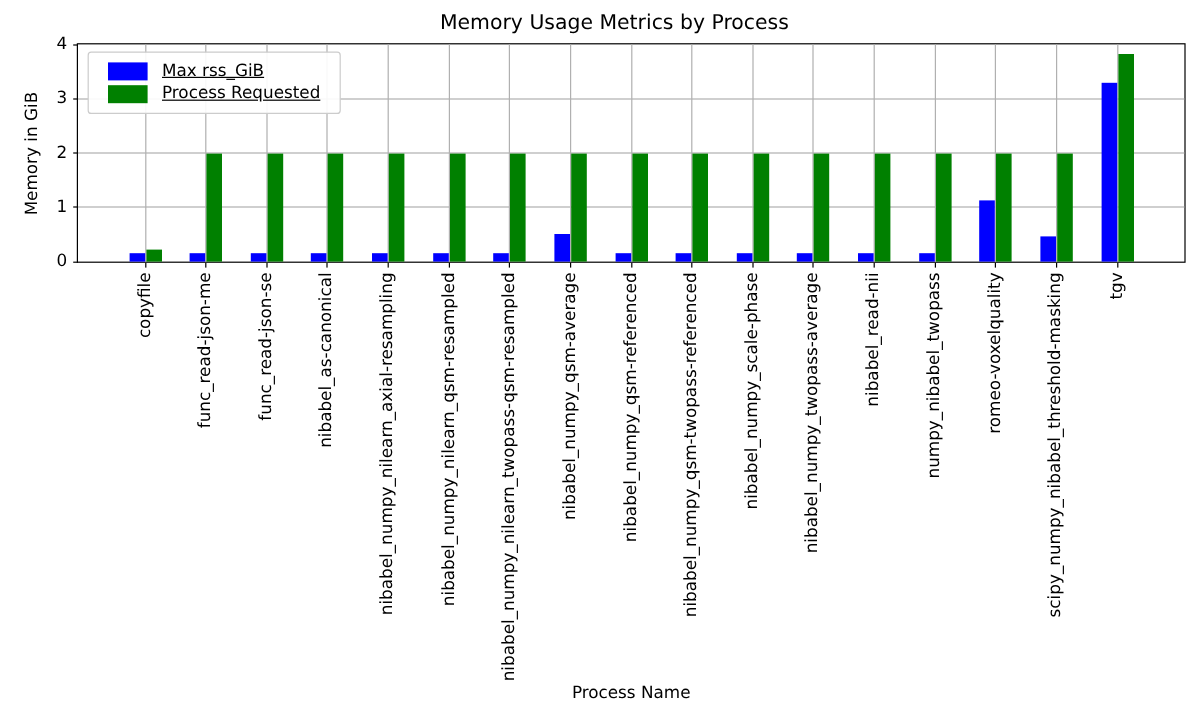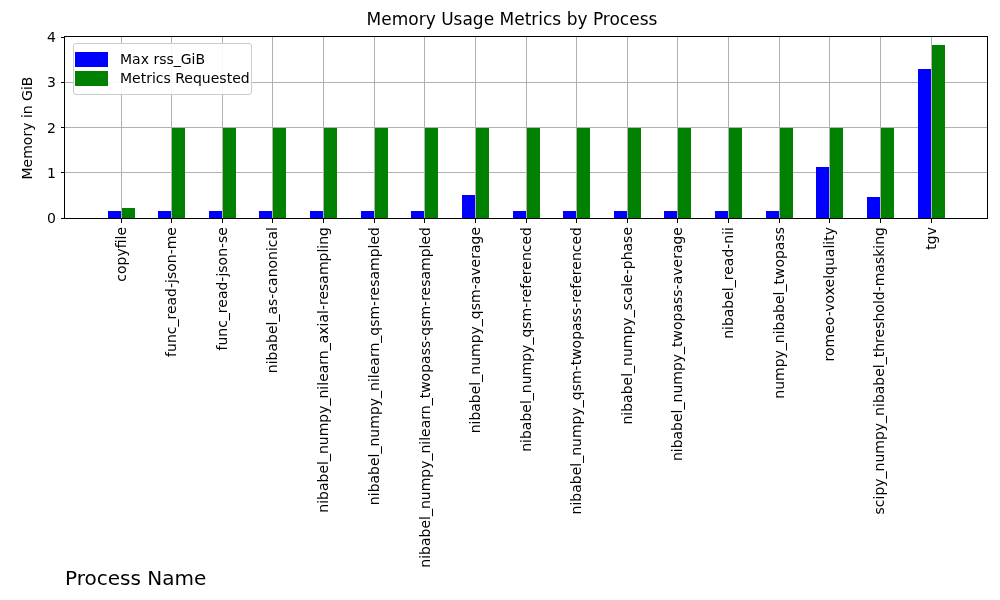--- a/index.html
+++ b/index.html
@@ -43,21 +43,22 @@
   }
   .bar { position: absolute; }
   #legend {
     position: absolute;
     left: 8px;
     top: 6px;
     z-index: 4;
     background: rgba(255,255,255,0.9);
     border: 1px solid #cccccc;
     border-radius: 3px;
-    padding: 5px 1px;
+    padding: 5px 16px;
+    text-decoration: underline;
   }
   .legend-row { display: flex; align-items: center; height: 17px; margin: 2px 0; }
   .legend-swatch { width: 33px; height: 15px; margin-right: 12px; flex: 0 0 auto; }
   .legend-label { font-size: 14px; line-height: 17px; white-space: nowrap; }
   .ytick-label {
     position: absolute;
     left: 0;
     width: 56px;
     text-align: right;
     font-size: 14px;
@@ -84,21 +85,22 @@
     font-size: 14px;
     line-height: 16px;
     transform-origin: 0 0;
     transform: rotate(-90deg) translate(-50%, -50%);
   }
   #x-axis-label {
     position: absolute;
     left: 65px;
     top: 570px;
     width: 922px;
-    font-size: 20px;
+    text-align: center;
+    font-size: 14px;
     line-height: 17px;
   }
 </style>
 </head>
 <body>
 
 <div id="chart">
   <div id="chart-title">Memory Usage Metrics by Process</div>
 
   <div id="ylabel-anchor" style="left: 27px; top: 127.5px;">
@@ -164,21 +166,21 @@
         <div class="bar" title="tgv" style="left: 852.5px; width: 13px; top: 31.675px; height: 149.325px; background: rgb(0, 0, 255);"></div>
         <div class="bar" title="tgv" style="left: 866.5px; width: 13px; top: 8.145px; height: 172.855px; background: rgb(0, 128, 0);"></div>
       </div>
     <div id="legend">
         <div class="legend-row">
           <div class="legend-swatch" style="background: rgb(0, 0, 255);"></div>
           <div class="legend-label">Max rss_GiB</div>
         </div>
         <div class="legend-row">
           <div class="legend-swatch" style="background: rgb(0, 128, 0);"></div>
-          <div class="legend-label">Metrics Requested</div>
+          <div class="legend-label">Process Requested</div>
         </div>
       </div>
   </div>
 
   <div id="axes-decorations">
       <div class="ytick-mark" style="left: 61px; top: 217.5px;"></div>
       <div class="ytick-label" style="top: 210px;">0</div>
       <div class="ytick-mark" style="left: 61px; top: 172.25px;"></div>
       <div class="ytick-label" style="top: 164.75px;">1</div>
       <div class="ytick-mark" style="left: 61px; top: 127px;"></div>

